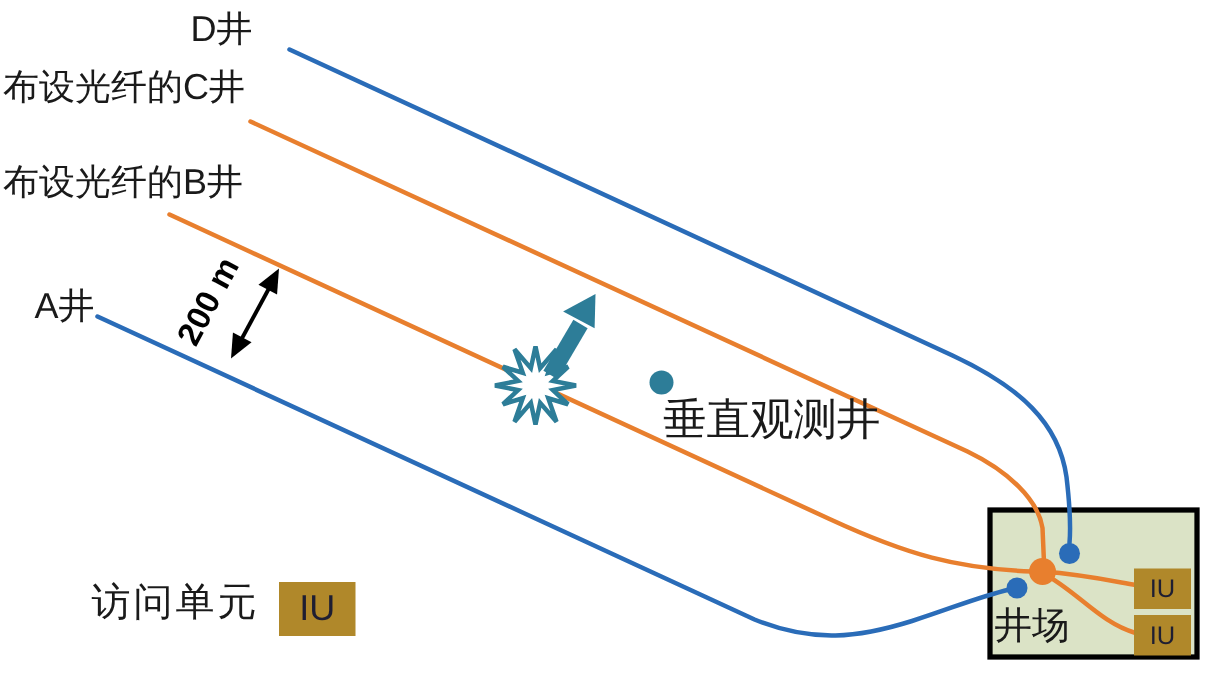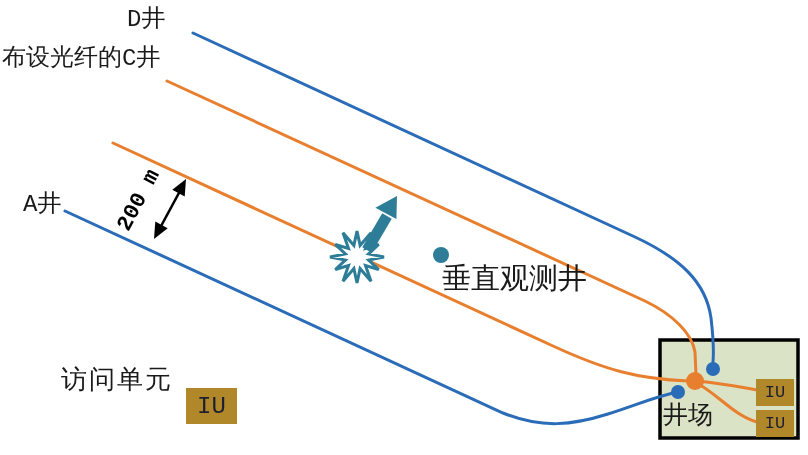--- a/index.html
+++ b/index.html
@@ -1,18 +1,18 @@
 <!DOCTYPE html>
 <html style="--line_blue: #2a6cb8; --line_orange: #e87f2e; --teal: #2d7d98; --gold: #b0882a; --site_fill: #dbe3c6; --iu_text: #1e1e32; --label_text: #1a1a1a;"><head>
 <meta charset="utf-8">
 <style>
   html,body{margin:0;padding:0;background:#ffffff;}
   #stage{
     position:relative;width:808px;height:455px;background:#fff;overflow:hidden;
-    font-family:Liberation Mono, monospace;
+    font-family:Liberation Sans, sans-serif;
   }
   #stage svg{position:absolute;left:0;top:0;}
   .label{
     position:absolute;color:var(--label_text);font-size:24px;line-height:1.15;
     white-space:nowrap;
   }
   .line-blue{stroke:var(--line_blue);stroke-width:3;fill:none;stroke-linecap:round;}
   .line-orange{stroke:var(--line_orange);stroke-width:3;fill:none;stroke-linecap:round;}
   .dot-blue{fill:var(--line_blue);}
   .dot-orange{fill:var(--line_orange);}
@@ -30,21 +30,21 @@
   }
   .iu-badge{
     position:absolute;background:var(--gold);color:var(--iu_text);
     display:flex;align-items:center;justify-content:center;
   }
   .iu-legend{left:186px;top:388px;width:51px;height:36px;font-size:24px;}
   .iu-site-1{left:756px;top:379px;width:38px;height:27px;font-size:17px;}
   .iu-site-2{left:756px;top:410px;width:38px;height:27px;font-size:17px;}
   .obs-label{left:442px;top:264px;font-size:29px;}
   .site-label{left:663px;top:403px;font-size:25px;color:#1a1a1a;}
-  .legend-label{left:61px;top:367px;font-size:26px;letter-spacing:2px;}
+  .legend-label{left:61px;top:387px;font-size:26px;letter-spacing:2px;}
 </style>
 </head>
 <body>
 
 <div id="stage">
 
   <svg width="808" height="455" viewBox="0 0 808 455">
 
     <rect class="site-box" x="660" y="340" width="138" height="98"></rect>
 
@@ -67,20 +67,21 @@
     <line class="event-shaft" x1="367" y1="250" x2="387" y2="216"></line>
     <polygon class="event-head" points="397,196 396.4,218.9 375.4,207.7"></polygon>
 
     <line class="scale-shaft" x1="160" y1="228" x2="180" y2="191"></line>
     <polygon class="scale-head" points="186,179 184.7,196.4 172.3,189.8"></polygon>
     <polygon class="scale-head" points="154,239 167.7,228.2 155.3,221.6"></polygon>
   </svg>
 
   <div class="label" style="left:127px;top:6px;">D井</div>
   <div class="label" style="left:2px;top:45px;">布设光纤的C井</div>
+  <div class="label" style="left:2px;top:108px;">布设光纤的B井</div>
   <div class="label" style="left:23px;top:191px;">A井</div>
 
   <div class="scale-text">200 m</div>
 
   <div class="label obs-label">垂直观测井</div>
 
   <div class="label legend-label">访问单元</div>
   <div class="iu-badge iu-legend">IU</div>
 
   <div class="label site-label">井场</div>

